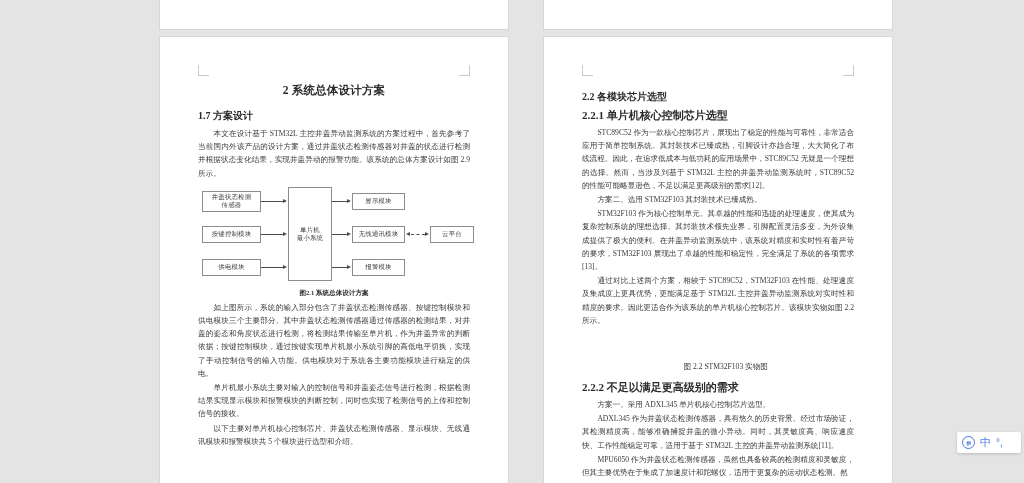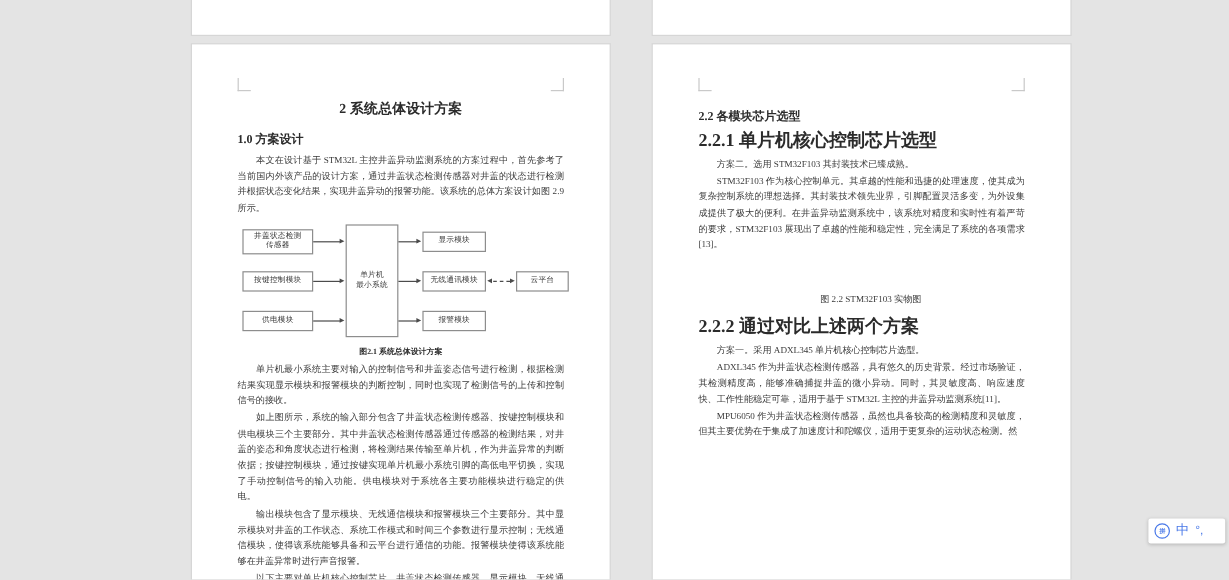--- a/index.html
+++ b/index.html
@@ -66,21 +66,21 @@
     margin: 0 0 11px 0;
     letter-spacing: .2px;
   }
   .h2 {
     font-size: 10px;
     font-weight: bold;
     color: #2b2b2b;
     margin: 7px 0 4px 0;
   }
   .h3 {
-    font-size: 15px;
+    font-size: 11px;
     font-weight: bold;
     color: #2b2b2b;
     margin: 0 0 3px 0;
   }
   p.para {
     font-size: 7.6px;
     line-height: 13.2px;
     color: #3a3a3a;
     margin: 0 0 1px 0;
     text-indent: 15.4px;
@@ -194,21 +194,21 @@
     <div class="page page-prev"></div>
 
     <div class="page page-main">
       <div class="crop tl"></div>
       <div class="crop tr"></div>
 
       <div class="page-body">
 
         <div class="h1">2 系统总体设计方案</div>
 
-        <div class="h2">1.0 方案设计</div>
+        <div class="h2">1.7 方案设计</div>
 
         <p class="para">本文在设计基于 STM32L 主控井盖异动监测系统的方案过程中，首先参考了当前国内外该产品的设计方案，通过井盖状态检测传感器对井盖的状态进行检测并根据状态变化结果，实现井盖异动的报警功能。该系统的总体方案设计如图 2.9 所示。</p>
 
         <div class="diagram">
 
           <div class="bx" style="left:4px;  top:6px;  width:59px; height:21px;">
             井盖状态检测<br>传感器
           </div>
           <div class="bx" style="left:4px;  top:41px; width:59px; height:17px;">
             按键控制模块
@@ -254,49 +254,50 @@
           <div class="arrow r" style="left:149px; top:80px;"></div>
 
           <div class="dash" style="left:213px; top:49px; width:14px;"></div>
           <div class="arrow l" style="left:208px; top:47px;"></div>
           <div class="arrow r" style="left:227px; top:47px;"></div>
 
         </div>
 
         <div class="figcap">图2.1 系统总体设计方案</div>
 
+        <p class="para">如上图所示，系统的输入部分包含了井盖状态检测传感器、按键控制模块和供电模块三个主要部分。其中井盖状态检测传感器通过传感器的检测结果，对井盖的姿态和角度状态进行检测，将检测结果传输至单片机，作为井盖异常的判断依据；按键控制模块，通过按键实现单片机最小系统引脚的高低电平切换，实现了手动控制信号的输入功能。供电模块对于系统各主要功能模块进行稳定的供电。</p>
         <p class="para">单片机最小系统主要对输入的控制信号和井盖姿态信号进行检测，根据检测结果实现显示模块和报警模块的判断控制，同时也实现了检测信号的上传和控制信号的接收。</p>
-        <p class="para">如上图所示，系统的输入部分包含了井盖状态检测传感器、按键控制模块和供电模块三个主要部分。其中井盖状态检测传感器通过传感器的检测结果，对井盖的姿态和角度状态进行检测，将检测结果传输至单片机，作为井盖异常的判断依据；按键控制模块，通过按键实现单片机最小系统引脚的高低电平切换，实现了手动控制信号的输入功能。供电模块对于系统各主要功能模块进行稳定的供电。</p>
-        <p class="para">输出模块包含了显示模块、无线通信模块和报警模块三个主要部分。其中显示模块对井盖的工作状态、系统工作模式和时间三个参数进行显示控制；无线通信模块，使得该系统能够具备和云平台进行通信的功能。报警模块使得该系统能够在井盖异常时进行声音报警。</p>
         <p class="para">以下主要对单片机核心控制芯片、井盖状态检测传感器、显示模块、无线通讯模块和报警模块共 5 个模块进行选型和介绍。</p>
 
       </div>
     </div>
   </div>
 
   <div class="page-column" id="col-right">
 
     <div class="page page-prev"></div>
 
     <div class="page page-main">
       <div class="crop tl"></div>
       <div class="crop tr"></div>
 
       <div class="page-body">
 
         <div class="h2">2.2 各模块芯片选型</div>
         <div class="h3">2.2.1 单片机核心控制芯片选型</div>
 
+        <p class="para">STC89C52 作为一款核心控制芯片，展现出了稳定的性能与可靠性，非常适合应用于简单控制系统。其封装技术已臻成熟，引脚设计亦趋合理，大大简化了布线流程。因此，在追求低成本与低功耗的应用场景中，STC89C52 无疑是一个理想的选择。然而，当涉及到基于 STM32L 主控的井盖异动监测系统时，STC89C52 的性能可能略显逊色，不足以满足更高级别的需求[12]。</p>
         <p class="para">方案二。选用 STM32F103 其封装技术已臻成熟。</p>
         <p class="para">STM32F103 作为核心控制单元。其卓越的性能和迅捷的处理速度，使其成为复杂控制系统的理想选择。其封装技术领先业界，引脚配置灵活多变，为外设集成提供了极大的便利。在井盖异动监测系统中，该系统对精度和实时性有着严苛的要求，STM32F103 展现出了卓越的性能和稳定性，完全满足了系统的各项需求[13]。</p>
+        <p class="para">通过对比上述两个方案，相较于 STC89C52，STM32F103 在性能、处理速度及集成度上更具优势，更能满足基于 STM32L 主控井盖异动监测系统对实时性和精度的要求。因此更适合作为该系统的单片机核心控制芯片。该模块实物如图 2.2 所示。</p>
 
         <div class="spacer-img"></div>
         <div class="figcap-left">图 2.2 STM32F103 实物图</div>
 
-        <div class="h3">2.2.2 通过对比上述两个方案</div>
+        <div class="h3">2.2.2 不足以满足更高级别的需求</div>
 
         <p class="para">方案一。采用 ADXL345 单片机核心控制芯片选型。</p>
         <p class="para">ADXL345 作为井盖状态检测传感器，具有悠久的历史背景。经过市场验证，其检测精度高，能够准确捕捉井盖的微小异动。同时，其灵敏度高、响应速度快、工作性能稳定可靠，适用于基于 STM32L 主控的井盖异动监测系统[11]。</p>
         <p class="para">MPU6050 作为井盖状态检测传感器，虽然也具备较高的检测精度和灵敏度，但其主要优势在于集成了加速度计和陀螺仪，适用于更复杂的运动状态检测。然</p>
 
       </div>
     </div>
   </div>
 
   <div id="ime-bar">

